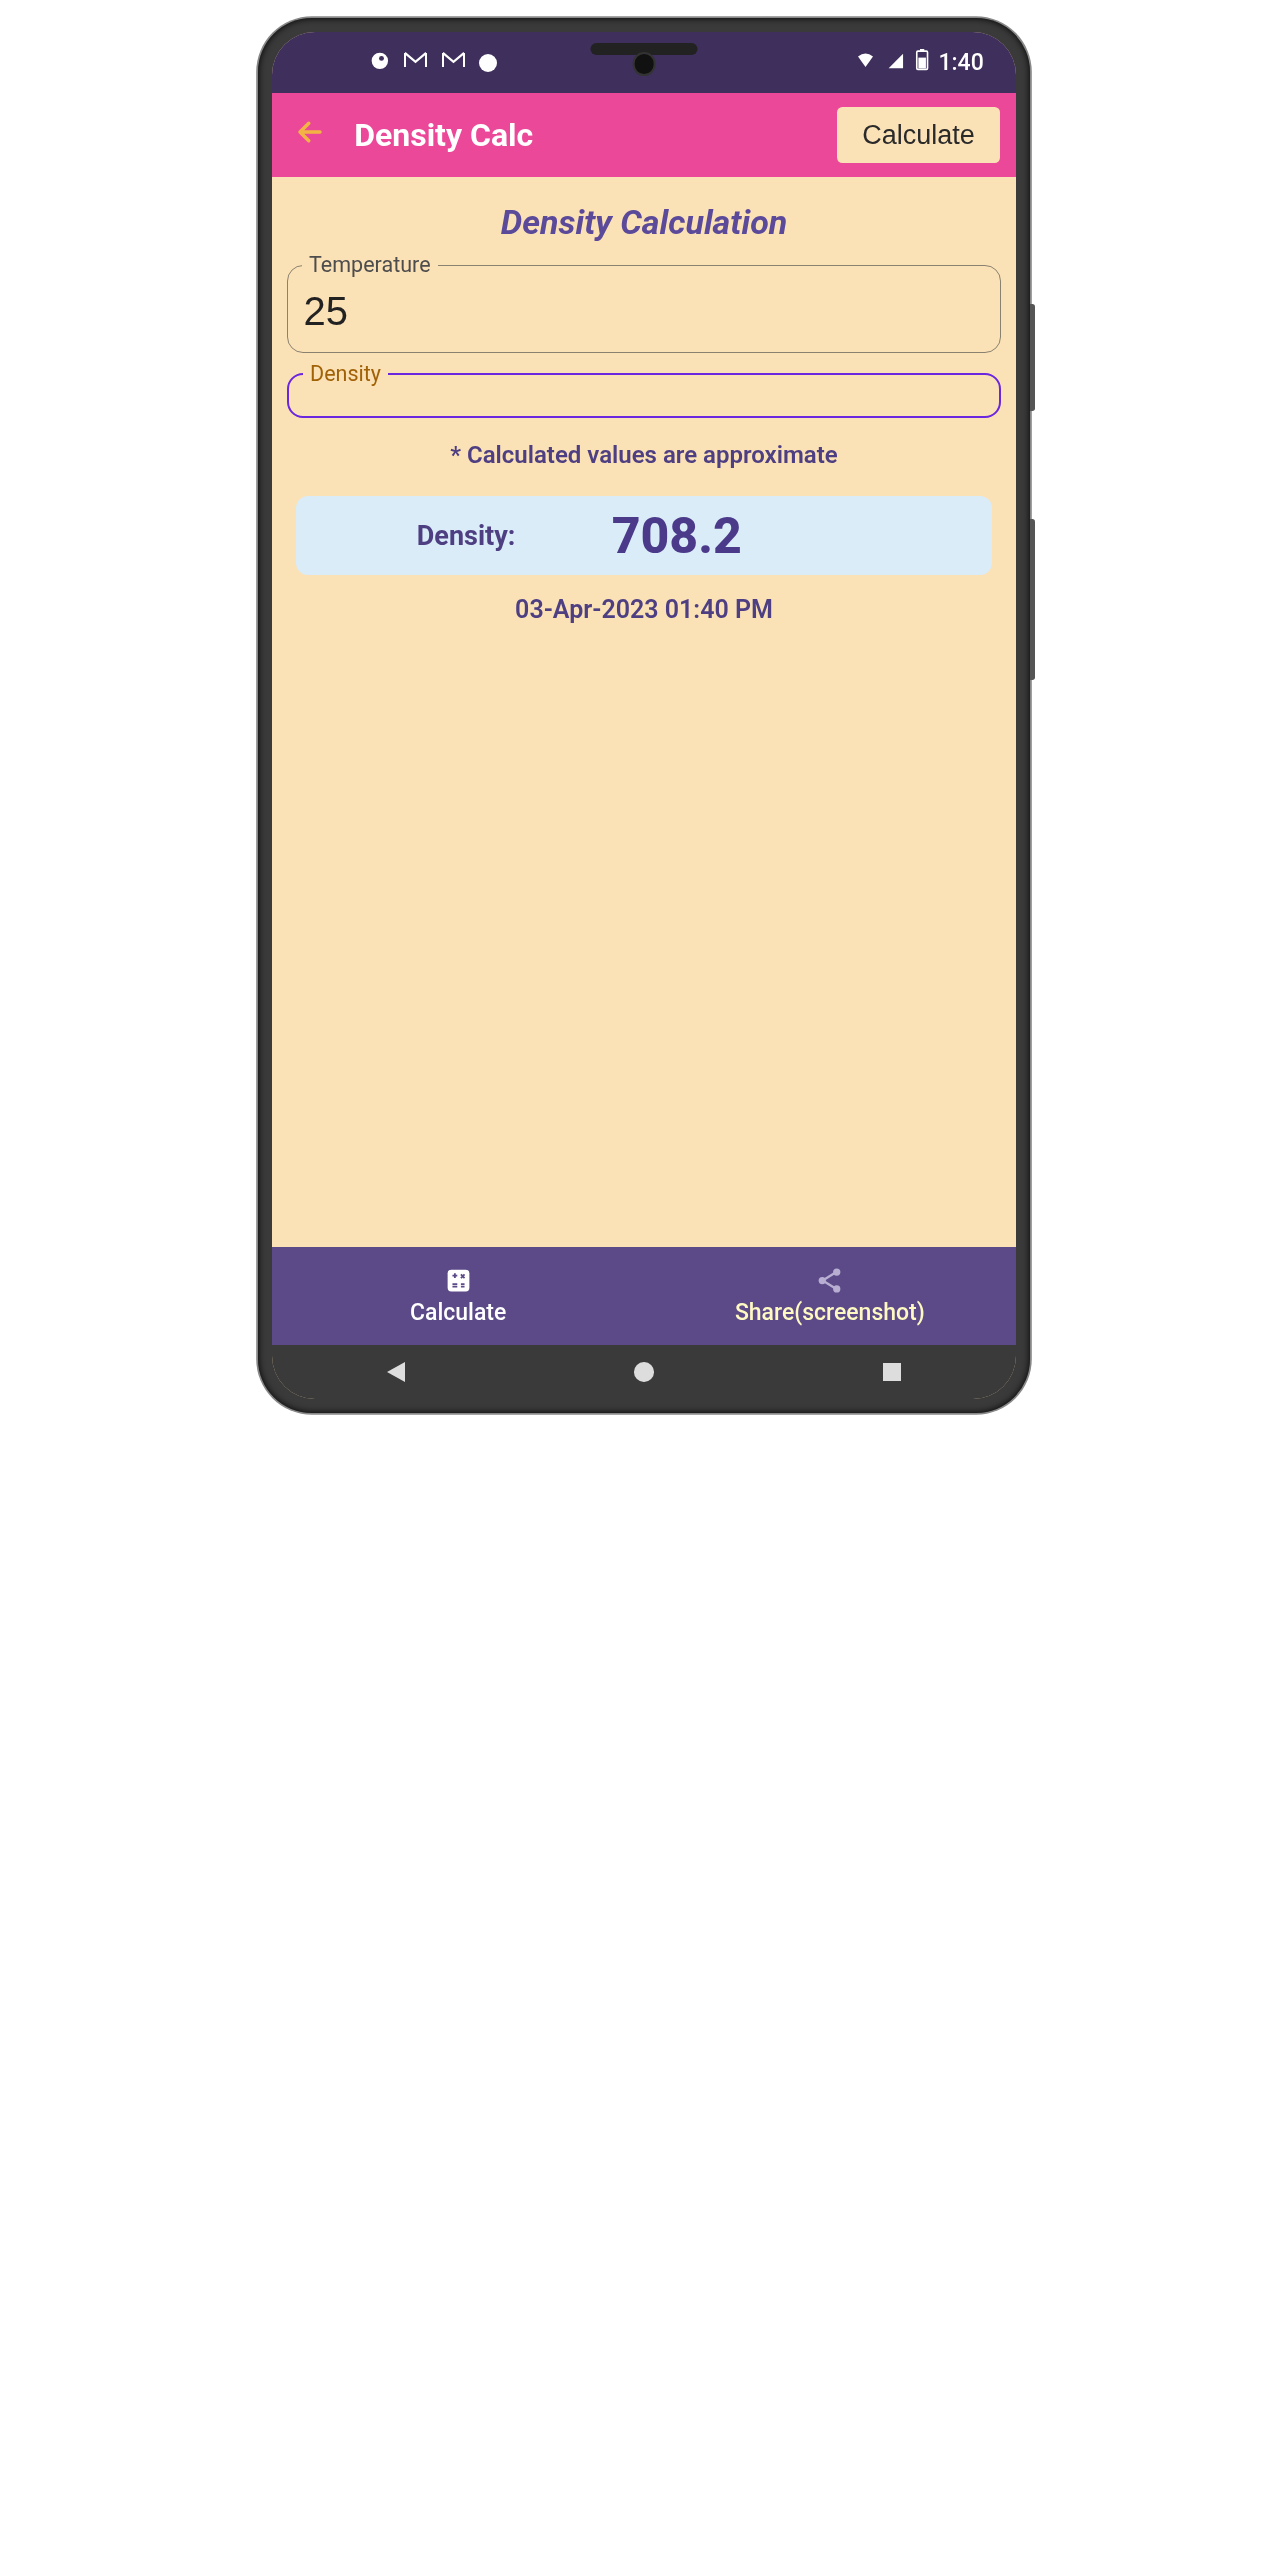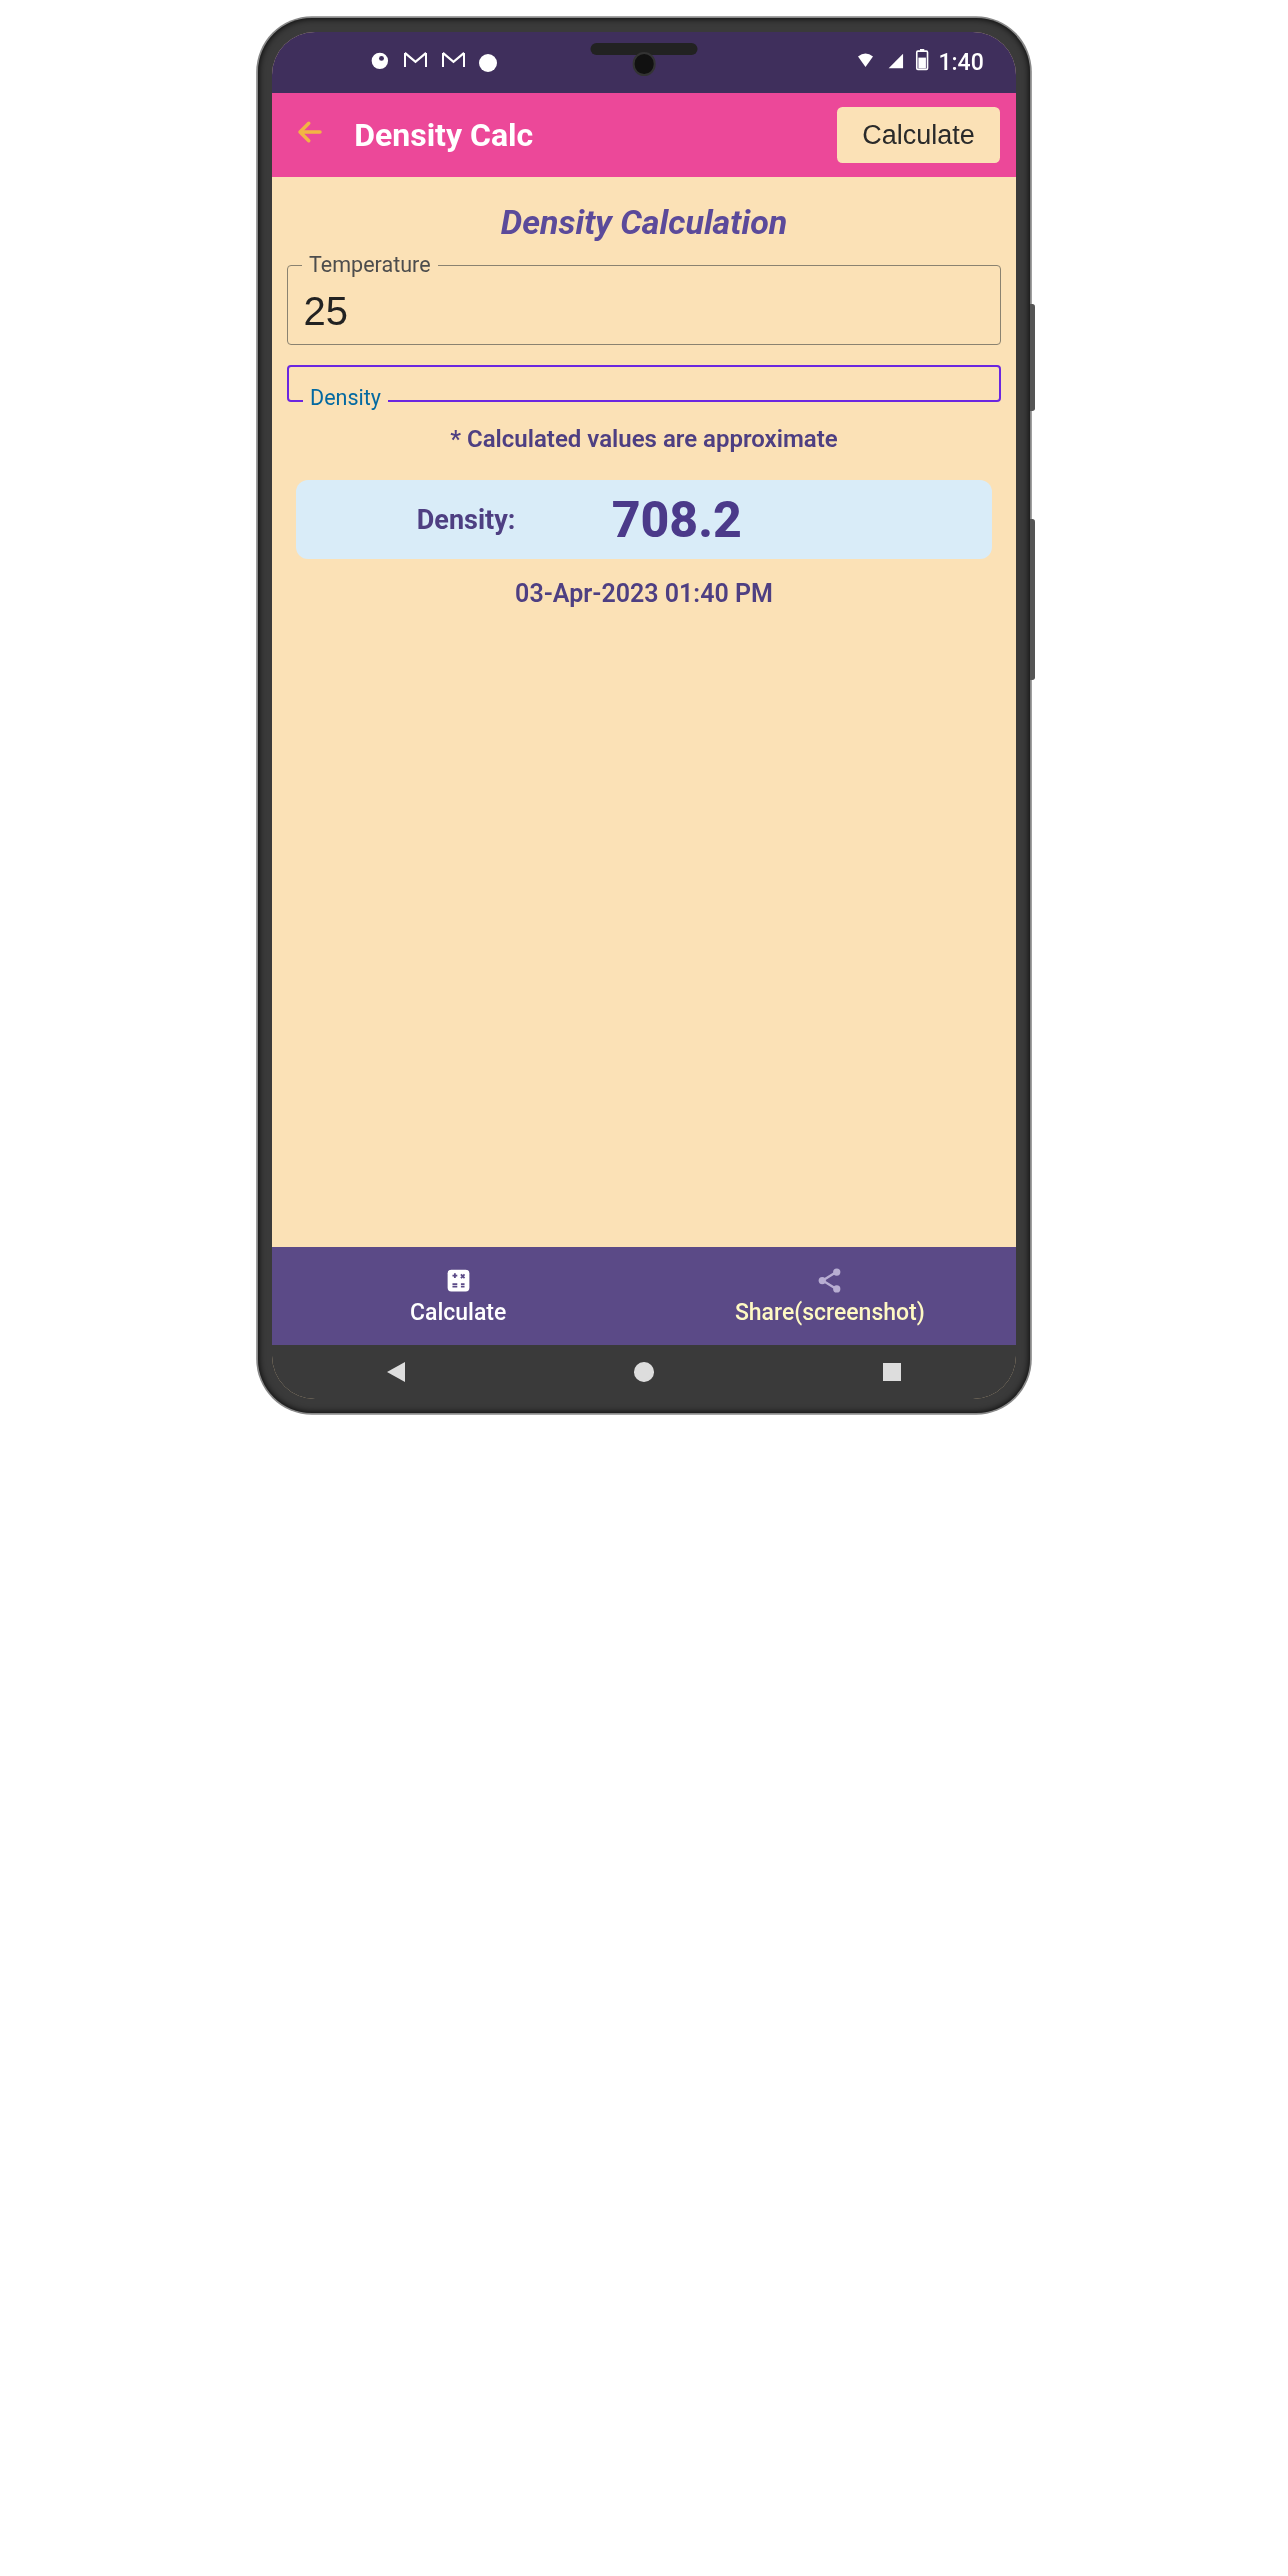--- a/index.html
+++ b/index.html
@@ -119,37 +119,37 @@
     text-align:center;
     color:#5b4a9a;
     font-size:34px;
     font-weight:700;
     margin-bottom:23px;
     font-style:italic;
   }
   .field {
     position:relative;
     border:1.8px solid #8a8270;
-    border-radius:4px;
-    padding: 23px 16px 10px 16px;
+    border-radius:16px;
+    padding: 23px 16px 18px 16px;
     margin-bottom:19.7px;
   }
   .field.focused {
     border:2.7px solid #6b26e0;
   }
   .field-label {
     position:absolute;
     top:-14.3px;
     left:14.3px;
     background:#fbe1b6;
     padding:0 7.2px;
     font-size:21.5px;
     color:#4d4d4d;
   }
-  .field.focused .field-label { color:#0369a1;margin-top:32px; }
+  .field.focused .field-label { color:#a16207; }
   .field-input {
     border:none;
     background:transparent;
     font-size:40px;
     color:#222;
     width:100%;
     outline:none;
   }
   .note {
     text-align:center;

